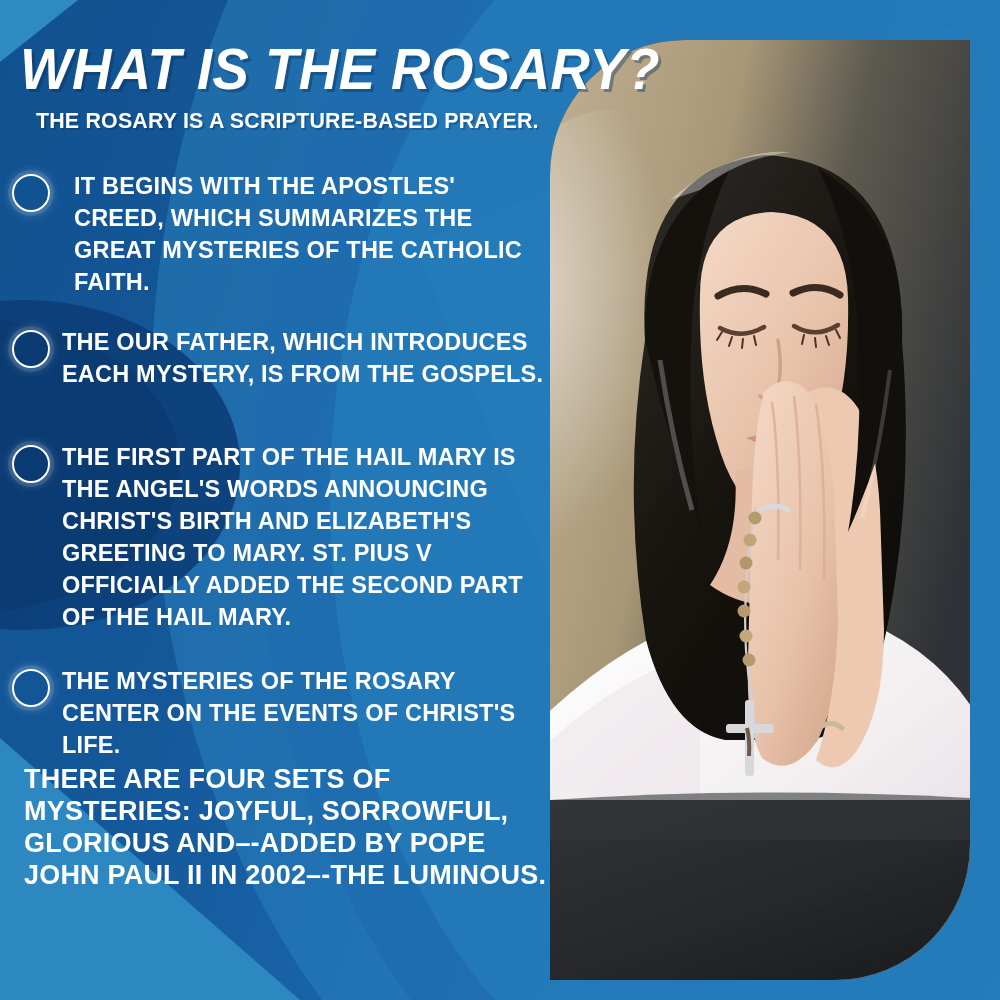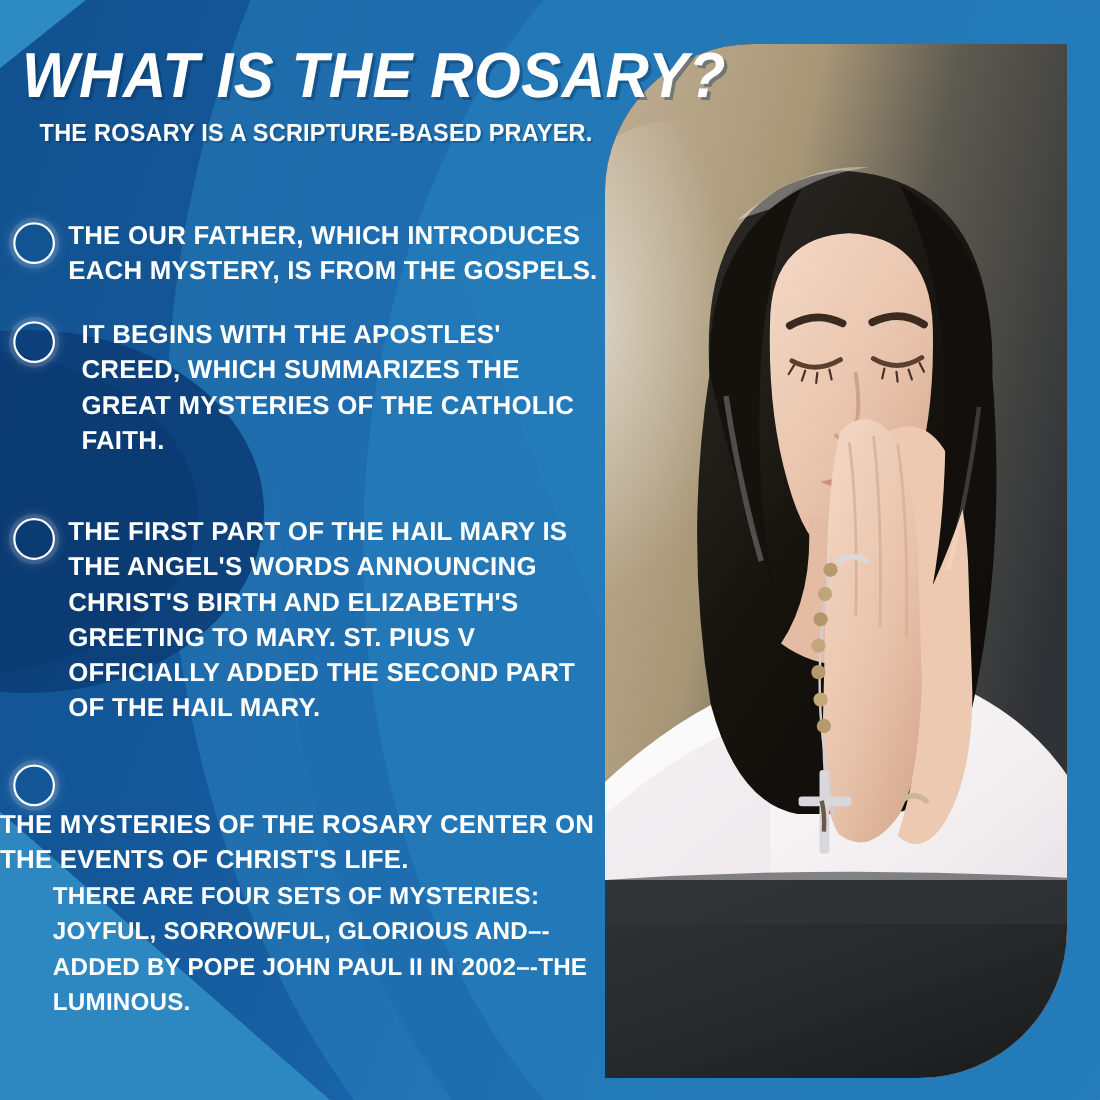--- a/index.html
+++ b/index.html
@@ -207,22 +207,22 @@
     line-height: 32px;
     font-weight: 600;
     color: #ffffff;
     letter-spacing: .2px;
     padding-right: 14px;
   }
   .bullet-text.first { padding-left: 12px; }
 
   .sub-note {
     margin-top: 2px;
-    padding-left: 48px;
-    font-size: 22px;
+    padding-left: 24px;
+    font-size: 27px;
     line-height: 32px;
     font-weight: 600;
     color: #ffffff;
     letter-spacing: .2px;
   }
 </style>
 </head>
 <body>
 
 <div id="poster">
@@ -328,43 +328,43 @@
   </div>
 
   <div class="content">
 
     <div class="title">WHAT IS THE ROSARY?</div>
 
     <div class="subtitle">THE ROSARY IS A SCRIPTURE-BASED PRAYER.</div>
 
     <div class="bullets">
 
+      <div class="bullet">
+        <span class="ring-wrap">
+            <span class="ring"></span>
+          </span>
+        <span class="bullet-text first">IT BEGINS WITH THE APOSTLES' CREED, WHICH SUMMARIZES THE GREAT MYSTERIES OF THE CATHOLIC FAITH.</span>
+      </div>
+
       <div class="bullet" style="margin-top:28px;">
         <span class="ring-wrap">
             <span class="ring"></span>
           </span>
         <span class="bullet-text">THE OUR FATHER, WHICH INTRODUCES EACH MYSTERY, IS FROM THE GOSPELS.</span>
       </div>
 
-      <div class="bullet">
-        <span class="ring-wrap">
-            <span class="ring"></span>
-          </span>
-        <span class="bullet-text first">IT BEGINS WITH THE APOSTLES' CREED, WHICH SUMMARIZES THE GREAT MYSTERIES OF THE CATHOLIC FAITH.</span>
-      </div>
-
       <div class="bullet" style="margin-top:51px;">
         <span class="ring-wrap">
             <span class="ring"></span>
           </span>
         <span class="bullet-text">THE FIRST PART OF THE HAIL MARY IS THE ANGEL'S WORDS ANNOUNCING CHRIST'S BIRTH AND ELIZABETH'S GREETING TO MARY. ST. PIUS V OFFICIALLY ADDED THE SECOND PART OF THE HAIL MARY.</span>
       </div>
 
       <div class="bullet" style="margin-top:32px; display:block;">
-        <div style="display:flex; align-items:flex-start;flex-direction:column;">
+        <div style="display:flex; align-items:flex-start;">
           <span class="ring-wrap">
               <span class="ring"></span>
             </span>
           <span class="bullet-text">THE MYSTERIES OF THE ROSARY CENTER ON THE EVENTS OF CHRIST'S LIFE.</span>
         </div>
         <div class="sub-note">THERE ARE FOUR SETS OF MYSTERIES: JOYFUL, SORROWFUL, GLORIOUS AND–-ADDED BY POPE JOHN PAUL II IN 2002–-THE LUMINOUS.</div>
       </div>
 
     </div>
   </div>

